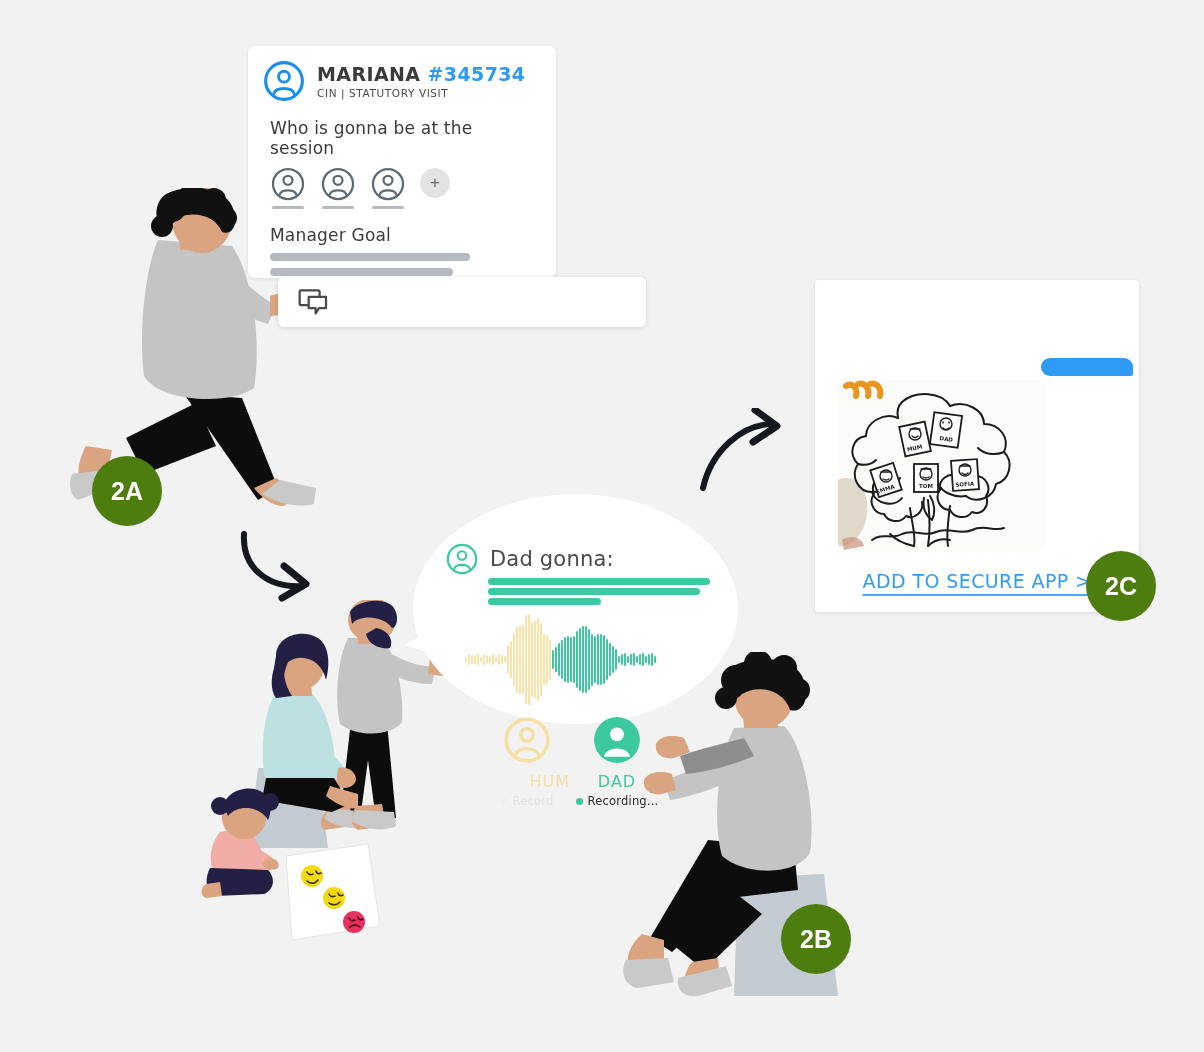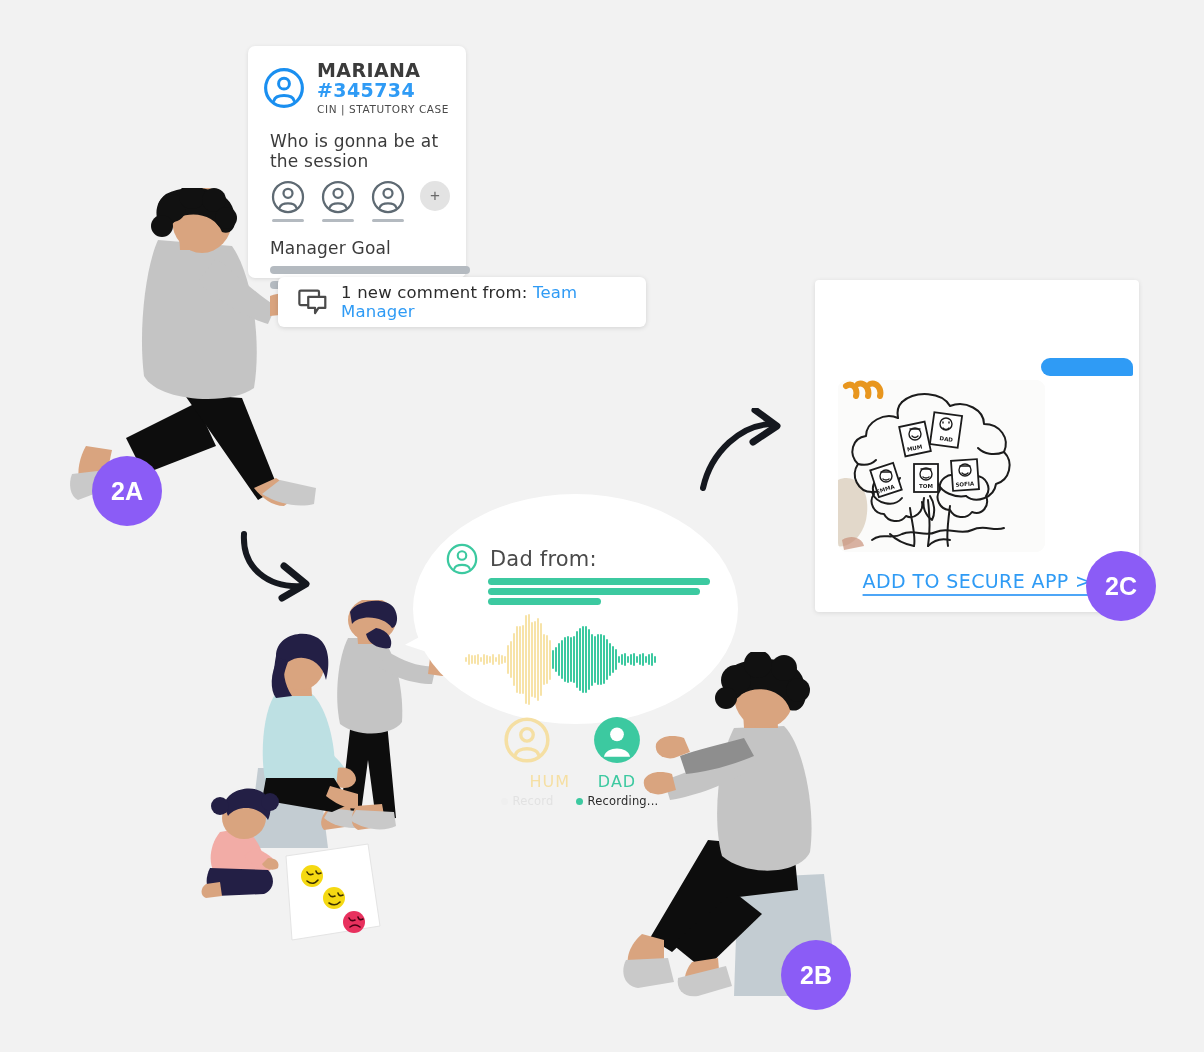--- a/index.html
+++ b/index.html
@@ -19,21 +19,21 @@
     overflow: hidden;
   }
 
   
   .abs { position: absolute; }
   .hand-font { font-family: "DejaVu Sans", sans-serif; letter-spacing: .2px; }
 
   
   #session-card {
     left: 248px; top: 46px;
-    width: 218px; height: 232px;
+    width: 308px; height: 232px;
     background: #ffffff;
     border-radius: 7px;
     box-shadow: 0 1px 4px rgba(0,0,0,.10);
     z-index: 30;
   }
   #session-card-header {
     display: flex; align-items: center;
     padding: 14px 0 0 15px;
   }
   .big-avatar {
@@ -224,29 +224,29 @@
   }
   #mum-status { color: #e2e2e2; }
   #dad-status { color: #2b2b2b; }
   .rec-dot { width: 7px; height: 7px; border-radius: 50%; }
   #mum-dot { background: #efefef; }
   #dad-dot { background: #3cc9a0; }
 
   
   .step-badge {
     border-radius: 50%;
-    background: #8b5cf6;
+    background: #4d7c0f;
     color: #ffffff;
     font-family: "Liberation Sans", sans-serif;
     font-weight: 700;
     display: flex; align-items: center; justify-content: center;
     z-index: 60;
   }
   #badge-2a { left: 92px; top: 456px; width: 70px; height: 70px; font-size: 25px; }
-  #badge-2b { left: 781px; top: 940px; width: 70px; height: 70px; font-size: 25px; }
+  #badge-2b { left: 781px; top: 904px; width: 70px; height: 70px; font-size: 25px; }
   #badge-2c { left: 1086px; top: 551px; width: 70px; height: 70px; font-size: 25px; }
 
   
   .art { z-index: 10; }
   #arrow-right { left: 695px; top: 408px; z-index: 50; }
   #arrow-down  { left: 236px; top: 528px; z-index: 50; }
 </style>
 </head>
 <body>
 
@@ -356,21 +356,21 @@
       <svg class="big-avatar" viewBox="0 0 48 48">
         <circle cx="24" cy="24" r="21" fill="none" stroke="#1a8ff0" stroke-width="3.6"></circle>
         <circle cx="24" cy="19" r="6.2" fill="none" stroke="#1a8ff0" stroke-width="3.4"></circle>
         <path d="M12.5 38.5 C14.5 30.5 33.5 30.5 35.5 38.5" fill="none" stroke="#1a8ff0" stroke-width="3.4" stroke-linecap="round"></path>
       </svg>
       <div id="session-identity">
         <div id="session-name-row" class="hand-font">
           <span>MARIANA</span>
           <span id="session-case-id">#345734</span>
         </div>
-        <div id="session-subtitle" class="hand-font">CIN | STATUTORY CASE</div>
+        <div id="session-subtitle" class="hand-font">CIN | STATUTORY VISIT</div>
       </div>
     </div>
 
     <div id="who-label" class="hand-font">Who is gonna be at the session</div>
 
     <div id="attendee-row">
       <div class="attendee">
         <svg width="36" height="36" viewBox="0 0 48 48">
           <circle cx="24" cy="24" r="20" fill="none" stroke="#5e6a73" stroke-width="3"></circle>
           <circle cx="24" cy="19" r="6" fill="none" stroke="#5e6a73" stroke-width="3"></circle>
@@ -400,24 +400,20 @@
     <div id="goal-label" class="hand-font">Manager Goal</div>
     <div id="goal-line-1" class="goal-line"></div>
     <div id="goal-line-2" class="goal-line"></div>
   </div>
 
   <div id="comment-toast" class="abs">
     <svg width="30" height="26" viewBox="0 0 34 30">
       <rect x="1.6" y="1.6" width="23" height="17" rx="1.6" fill="none" stroke="#4a4a4a" stroke-width="2.6"></rect>
       <path d="M12 9 h20 v13 h-8 l-4 6 v-6 h-8 z" fill="#ffffff" stroke="#4a4a4a" stroke-width="2.6" stroke-linejoin="round"></path>
     </svg>
-    <div id="comment-text" class="hand-font">
-      <span>1 new comment from:</span>
-      <span id="comment-author">Team Manager</span>
-    </div>
   </div>
 
   <div id="phone-card" class="abs">
     <div id="chat-bubble-blue"></div>
 
     <div id="phone-photo">
       <svg width="207" height="172" viewBox="0 0 207 172">
         <rect x="0" y="0" width="207" height="172" fill="#fbfbfa"></rect>
         <path d="M0 100 C18 92 34 110 28 140 C22 164 4 168 0 166 Z" fill="#cdbba2" opacity=".55"></path>
         <path d="M4 160 C14 154 24 158 26 166 L6 170 Z" fill="#c9927a" opacity=".7"></path>
@@ -473,21 +469,21 @@
   </div>
 
   <div id="speech-tail" class="abs"></div>
   <div id="speech-bubble" class="abs">
     <div id="bubble-speaker-row">
       <svg width="34" height="34" viewBox="0 0 48 48">
         <circle cx="24" cy="24" r="20" fill="none" stroke="#3cc9a0" stroke-width="3.2"></circle>
         <circle cx="24" cy="19" r="6" fill="none" stroke="#3cc9a0" stroke-width="3"></circle>
         <path d="M13 38 C15 30.5 33 30.5 35 38" fill="none" stroke="#3cc9a0" stroke-width="3" stroke-linecap="round"></path>
       </svg>
-      <div id="bubble-speaker-label" class="hand-font">Dad from:</div>
+      <div id="bubble-speaker-label" class="hand-font">Dad gonna:</div>
     </div>
     <div id="transcript-1" class="transcript-line"></div>
     <div id="transcript-2" class="transcript-line"></div>
     <div id="transcript-3" class="transcript-line"></div>
     <div id="waveform">
         <div class="wave-bar" style="height: 4.7px; background: rgb(247, 227, 168);"></div>
         <div class="wave-bar" style="height: 10.9px; background: rgb(247, 227, 168);"></div>
         <div class="wave-bar" style="height: 8.7px; background: rgb(247, 227, 168);"></div>
         <div class="wave-bar" style="height: 8.3px; background: rgb(247, 227, 168);"></div>
         <div class="wave-bar" style="height: 11.1px; background: rgb(247, 227, 168);"></div>

